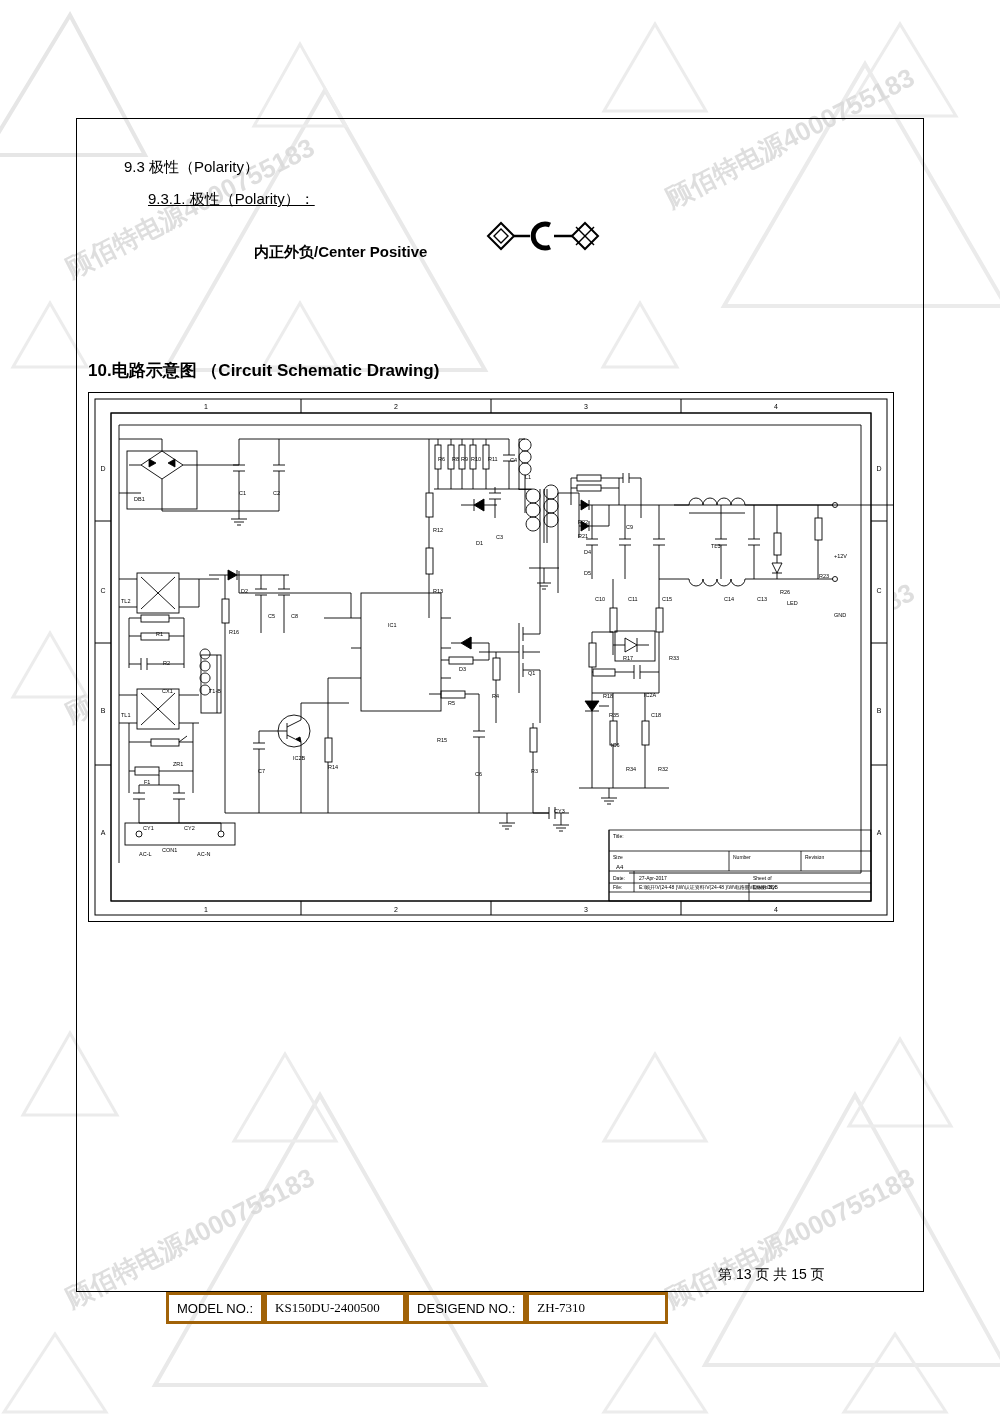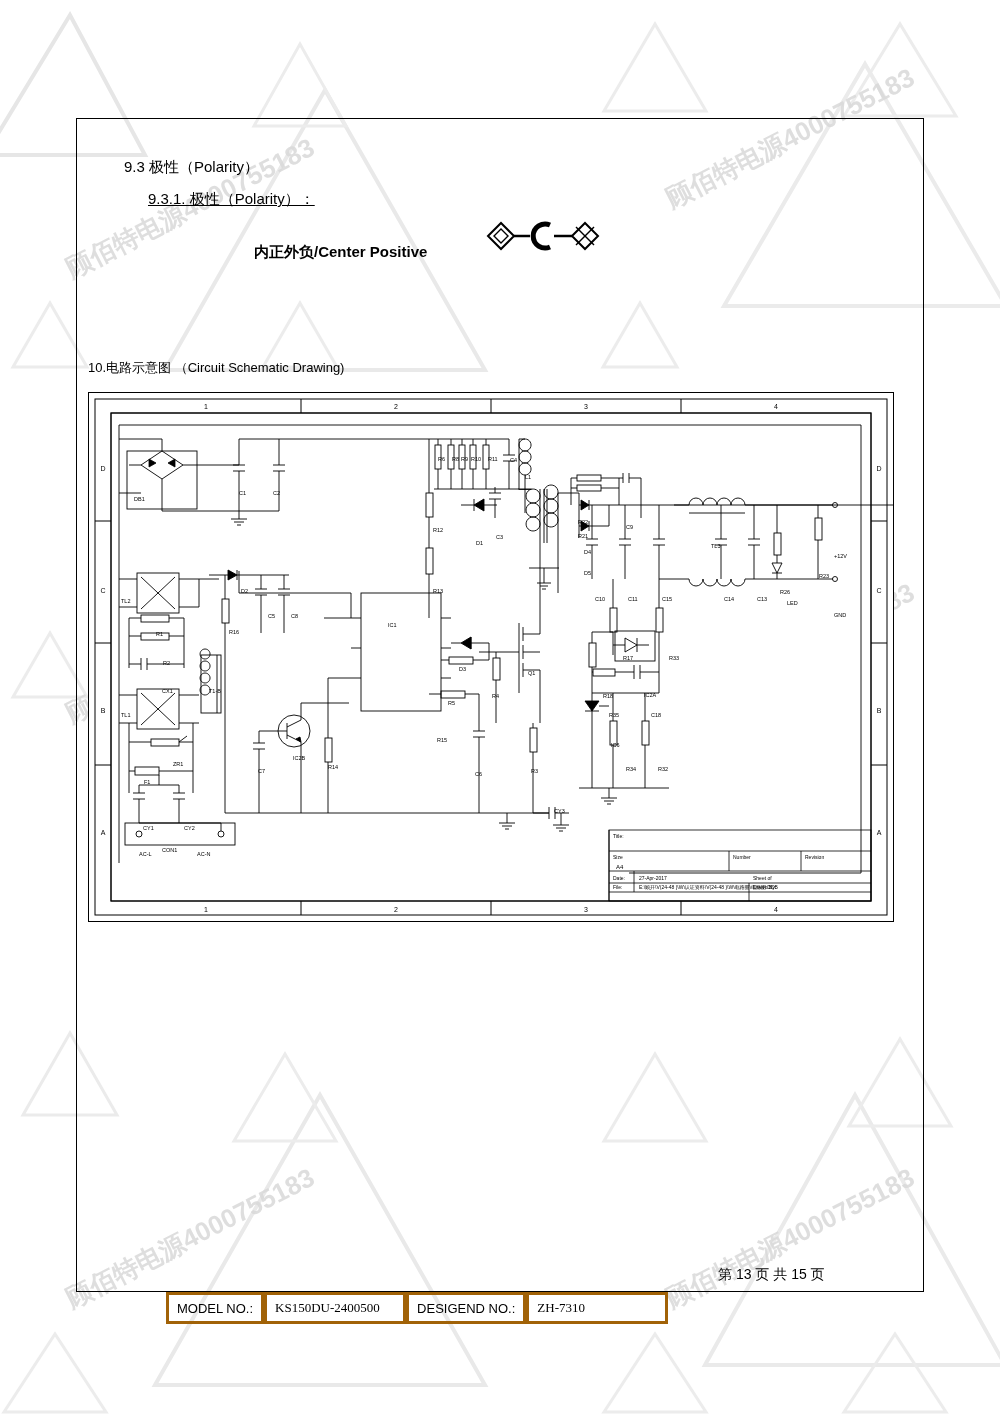--- a/index.html
+++ b/index.html
@@ -28,21 +28,21 @@
     position:absolute;left:76px;top:118px;width:846px;height:1172px;
     border:1px solid #000;z-index:10;
   }
   
   .sec-93{position:absolute;left:124px;top:158px;font-size:15px;z-index:20;}
   .sec-931{position:absolute;left:148px;top:190px;font-size:15px;z-index:20;text-decoration:underline;}
   .center-pos{position:absolute;left:226px;top:243px;font-size:15px;font-weight:700;z-index:20;margin-left:28px;}
 
   .polarity-symbol{position:absolute;left:470px;top:216px;width:150px;height:40px;z-index:20;}
 
-  .sec-10{position:absolute;left:88px;top:359px;font-size:13px;font-weight:400;z-index:20;}
+  .sec-10{position:absolute;left:88px;top:359px;font-size:17px;font-weight:700;z-index:20;}
 
   
   .sch{
     position:absolute;left:88px;top:392px;width:804px;height:528px;
     border:1px solid #000;background:#fff;z-index:15;
   }
   .sch svg{position:absolute;left:0;top:0;}
 
   
   .footer{

